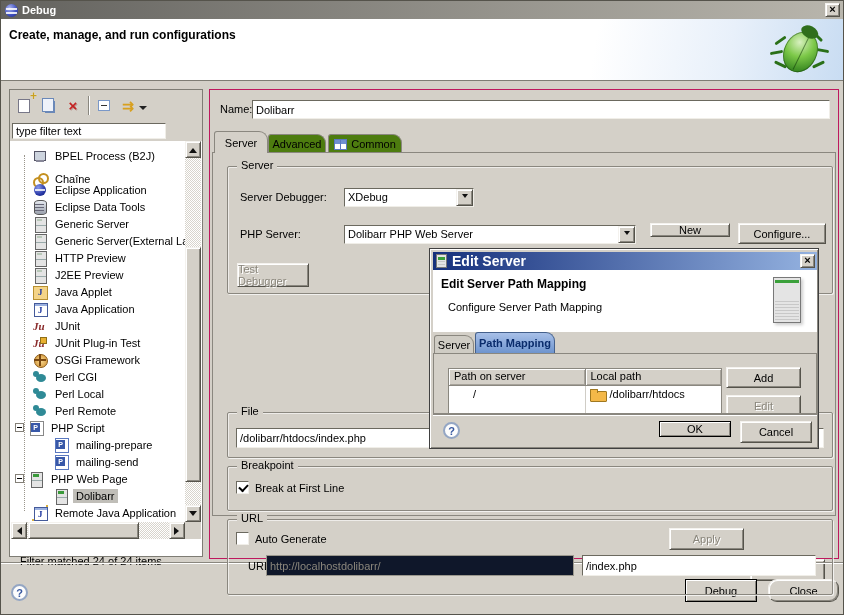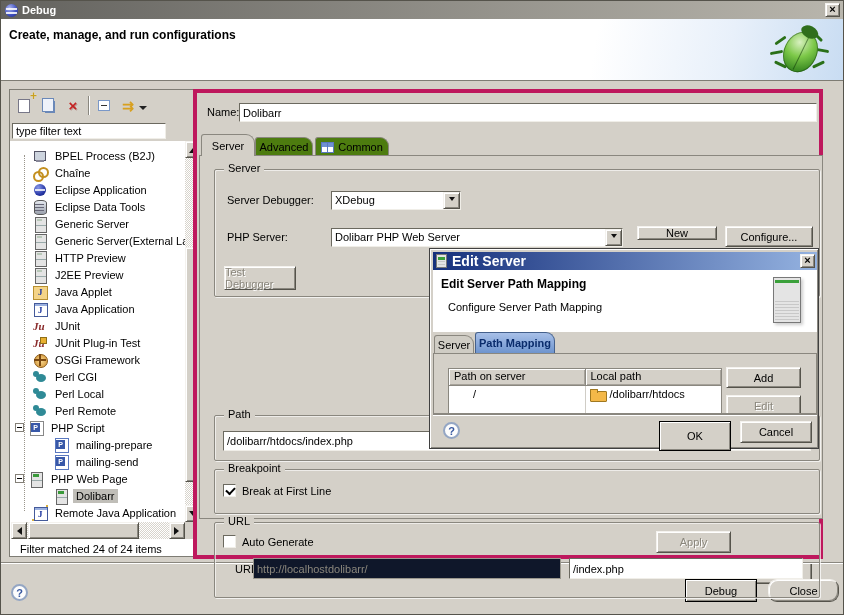--- a/index.html
+++ b/index.html
@@ -97,24 +97,24 @@
   .ti-php-script::after,.ti-php-file::after{content:"P";position:absolute;left:3px;top:3px;width:9px;height:9px;background:#3858a8;color:#fff;font:bold 7px "Liberation Sans",sans-serif;line-height:9px;text-align:center;}
   .ti-php-file::before{border-color:#5a78c0;}
   
   .sb{position:absolute;background:repeating-conic-gradient(#fff 0% 25%,#d8d4cc 0% 50%) 0 0/2px 2px;}
   .sbtn{position:absolute;width:16px;height:17px;}
   .thumb{position:absolute;background:#d4d0c8;border:1px solid;border-color:#f4f2ee #55534b #55534b #f4f2ee;box-shadow:inset 1px 1px 0 #fff,inset -1px -1px 0 #8a877f;}
   .tri-u2{width:0;height:0;border:4px solid transparent;border-bottom:5px solid #111;margin-bottom:3px;}
   .tri-d2{width:0;height:0;border:4px solid transparent;border-top:5px solid #111;margin-top:3px;}
   .tri-l2{width:0;height:0;border:4px solid transparent;border-right:5px solid #111;margin-right:3px;}
   .tri-r2{width:0;height:0;border:4px solid transparent;border-left:5px solid #111;margin-left:3px;}
-  .lstat{position:absolute;left:1px;top:449px;width:190px;height:17px;background:#fff;font-size:11px;padding:4px 0 0 9px;}
-
-  
-  .rpanel{left:192px;top:88px;width:630px;height:470px;background:#d4d0c8;border:4px solid #be185d;}
+  .lstat{position:absolute;left:1px;top:449px;width:190px;height:17px;background:#fff;font-size:11px;padding:16px 0 0 9px;}
+
+  
+  .rpanel{left:208px;top:88px;width:630px;height:470px;background:#d4d0c8;border:1px solid #be185d;}
   .cbox{position:absolute;left:2px;top:62px;width:624px;height:364px;border:1px solid #8a877f;background:#d4d0c8;z-index:3;}
   .ticon-table{width:13px;height:11px;background:linear-gradient(#7090d0 0 4px,#fff 4px);border:1px solid #5a78c0;position:relative;}
   .ticon-table::after{content:"";position:absolute;left:5px;top:0;bottom:0;width:1px;background:#5a78c0;}
 
   
   .dlg{left:428px;top:247px;width:390px;height:201px;background:#d4d0c8;border:1px solid #404040;box-shadow:inset 1px 1px 0 #fff,inset -1px -1px 0 #8a877f;z-index:10;}
   .dtitle{position:absolute;left:3px;top:3px;width:384px;height:18px;background:linear-gradient(90deg,#16307c,#94b2e0);display:flex;align-items:center;padding:0 3px;gap:5px;}
   .dtitle .cap{color:#fff;font-weight:bold;font-size:14px;}
   .tower{background:#e4e4e4;border:1px solid #787878;position:relative;}
   .tower::before{content:"";position:absolute;left:1px;top:2px;right:1px;height:3px;background:#3aa03a;}
@@ -183,21 +183,21 @@
       <input class="abs sunk fld" style="left: 2px; top: 33px; width: 154px; height: 16px;" value="type filter text">
     </div>
 
     <div class="abs tview">
       <div class="guide"></div>
 
     <div class="trow" style="top: 6px; padding-left: 21px;">
           <span class="ti ti-bpel"></span>
           <span class="tlabel">BPEL Process (B2J)</span>
         </div>
-        <div class="trow" style="top: 23px; padding-left: 21px; text-align: right;">
+        <div class="trow" style="top: 29px; padding-left: 21px; text-align: right;">
           <span class="ti ti-chain"></span>
           <span class="tlabel">Chaîne</span>
         </div>
         <div class="trow" style="top: 40px; padding-left: 21px;">
           <span class="ti ti-eclipse"></span>
           <span class="tlabel">Eclipse Application</span>
         </div>
         <div class="trow" style="top: 57px; padding-left: 21px;">
           <span class="ti ti-database"></span>
           <span class="tlabel">Eclipse Data Tools</span>
@@ -340,21 +340,21 @@
           </div>
         <div class="abs b3" style="left:510px;top:56px;width:88px;height:21px;">
             <span>Configure...</span>
           </div>
         <div class="abs b3 dis" style="left:9px;top:96px;width:72px;height:24px;">
             <span>Test Debugger</span>
           </div>
       </div>
 
       <div class="grp" style="left:14px;top:259px;width:606px;height:46px;">
-        <div class="lg">Path</div>
+        <div class="lg">File</div>
         <input class="abs sunk fld" style="left: 8px; top: 15px; width: 588px; height: 20px;" value="/dolibarr/htdocs/index.php">
       </div>
 
       <div class="grp" style="left:14px;top:313px;width:606px;height:45px;">
         <div class="lg">Breakpoint</div>
         <span class="cb on" style="left:8px;top:14px;"></span>
         <div class="abs" style="left:27px;top:15px;">Break at First Line</div>
       </div>
 
       <div class="grp" style="left:14px;top:366px;width:606px;height:76px;">
@@ -415,21 +415,21 @@
       <div class="abs b3" style="left:292px;top:13px;width:75px;height:21px;">
           <span>Add</span>
         </div>
       <div class="abs b3 dis" style="left:292px;top:41px;width:75px;height:21px;">
           <span>Edit</span>
         </div>
     </div>
 
     <div class="dbot">
       <div class="abs help" style="left:10px;top:7px;"></div>
-      <div class="abs b3 def" style="left:226px;top:6px;width:72px;height:30px;">
+      <div class="abs b3 def" style="left:226px;top:6px;width:72px;height:16px;">
           <span>OK</span>
         </div>
       <div class="abs b3" style="left:307px;top:6px;width:72px;height:22px;">
           <span>Cancel</span>
         </div>
     </div>
   </div>
 
   <div class="abs groove" style="left:0;top:561px;width:844px;height:2px;"></div>
   <div class="abs help" style="left:10px;top:583px;"></div>

